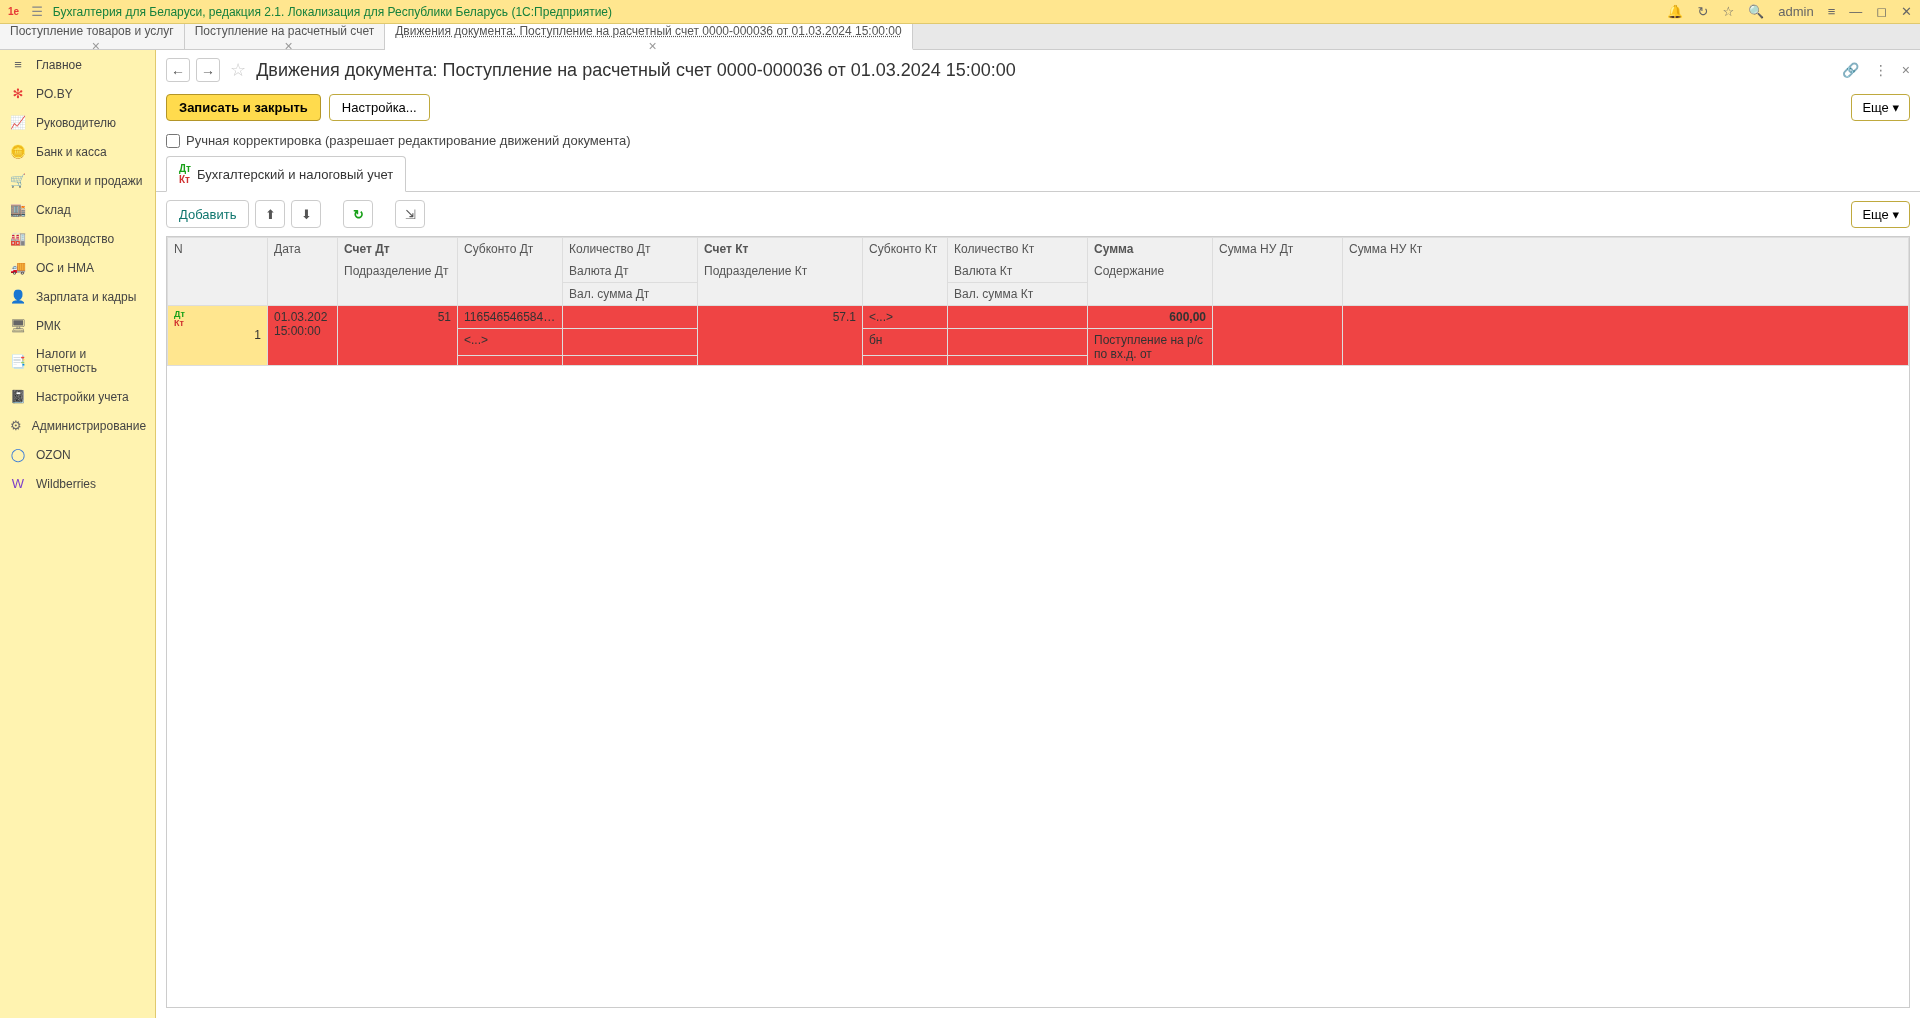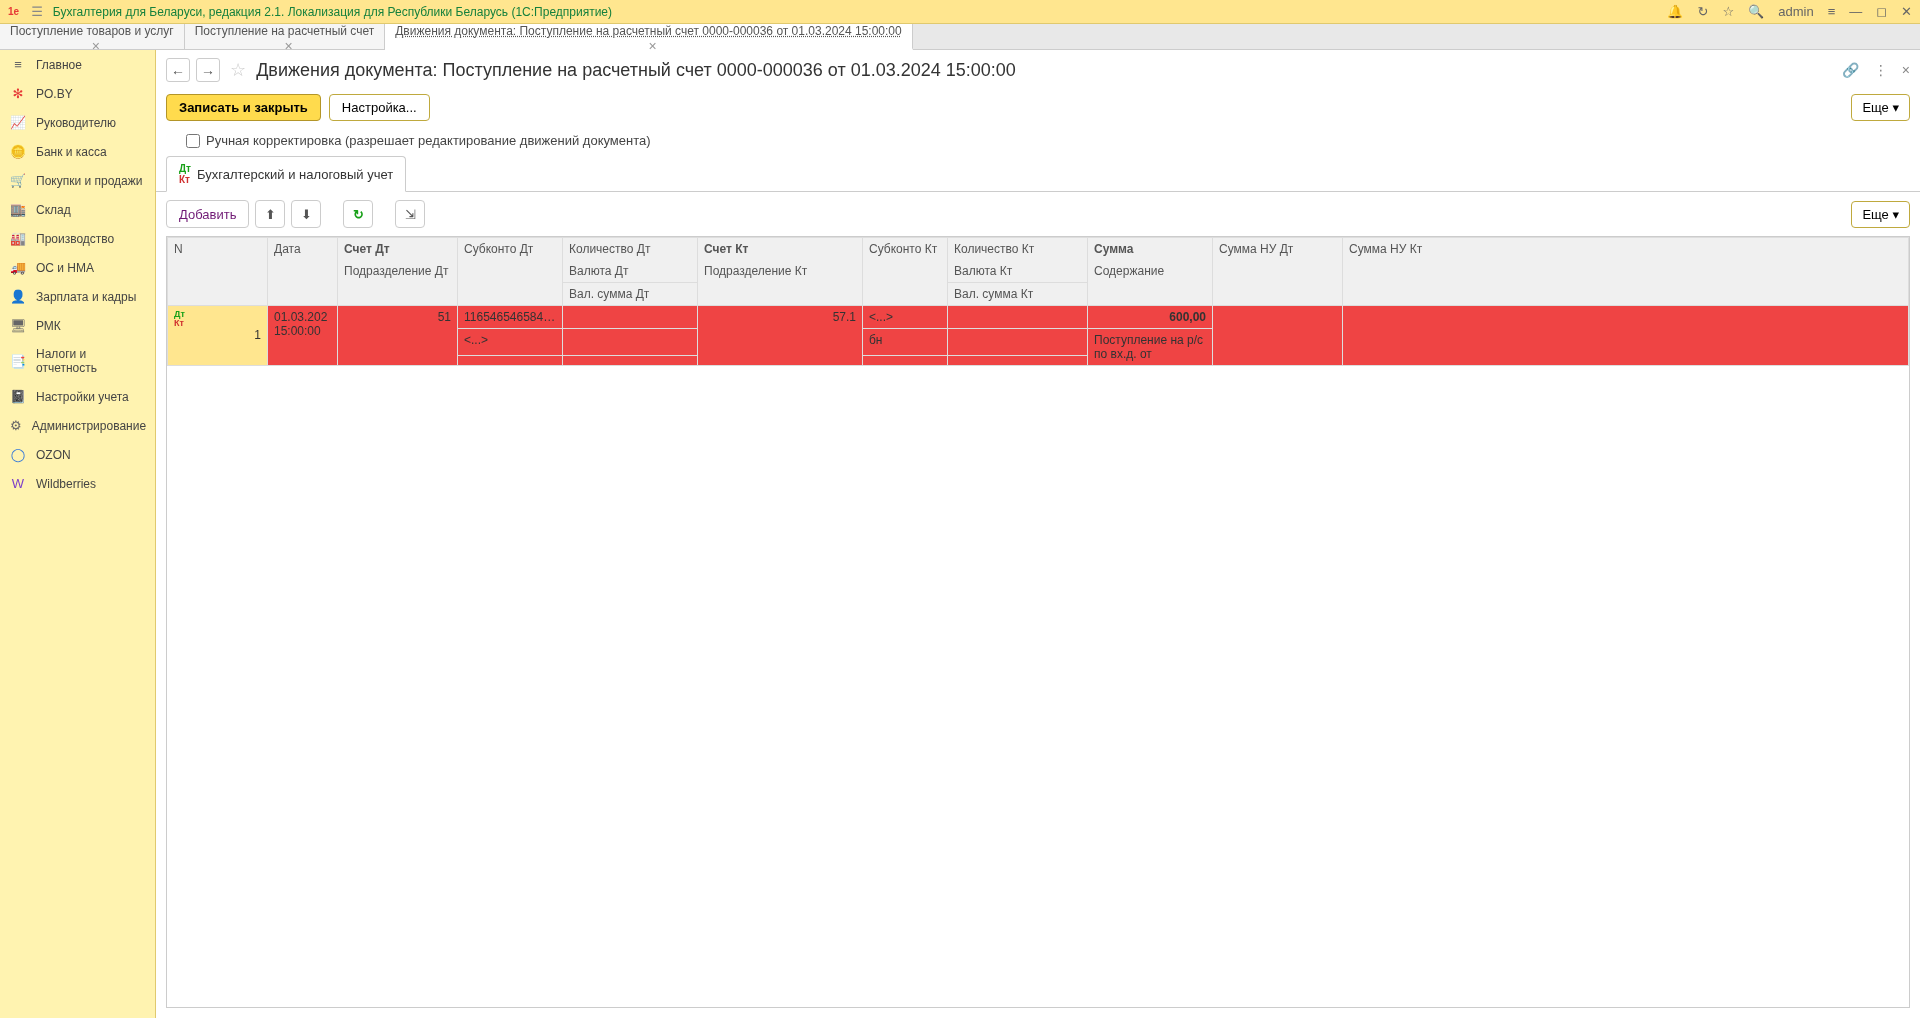--- a/index.html
+++ b/index.html
@@ -45,33 +45,33 @@
 .doc-header .hdr-icon { cursor: pointer; color: #888; font-size: 14px; margin-left: 8px; }
 
 
 .actionbar { display: flex; align-items: center; padding: 4px 10px 8px 10px; gap: 8px; }
 .btn { padding: 5px 12px; border: 1px solid #bfa93e; border-radius: 4px; background: #fff; cursor: pointer; font-size: 13px; }
 .btn.primary { background: #ffdb4d; font-weight: bold; border-color: #b39528; }
 .btn.more { padding: 5px 10px; }
 .actionbar .spacer { flex: 1; }
 
 
-.checkrow { display: flex; align-items: flex-end; padding: 4px 10px 8px 10px; gap: 6px; font-size: 13px; color: #444; margin-left: 20px; }
+.checkrow { display: flex; align-items: flex-end; padding: 4px 10px 8px 10px; gap: 6px; font-size: 13px; color: #444; }
 .checkrow input { width: 14px; height: 14px; }
 
 
 .inner-tab-row { display: flex; align-items: flex-end; padding: 0 10px; border-bottom: 1px solid #ccc; }
 .inner-tab { display: flex; align-items: center; gap: 6px; padding: 6px 12px; border: 1px solid #ccc; border-bottom: 1px solid #fff; background: #fff; border-radius: 4px 4px 0 0; margin-bottom: -1px; font-size: 13px; cursor: pointer; }
 .inner-tab .tab-icon { font-size: 10px; color: #18a018; font-weight: bold; }
 .inner-tab .tab-icon .kt { color: #d03030; }
 
 
 .table-toolbar { display: flex; align-items: center; padding: 8px 10px; gap: 6px; }
 .tbtn { width: 30px; height: 28px; border: 1px solid #ccc; border-radius: 4px; background: #fff; display: flex; align-items: center; justify-content: center; cursor: pointer; color: #555; }
-.tbtn.text { width: auto; padding: 12px 12px; color: #701a75; }
+.tbtn.text { width: auto; padding: 12px 12px; color: #0f766e; }
 .tbtn.refresh { color: #18a018; font-weight: bold; }
 .table-toolbar .spacer { flex: 1; }
 
 
 .table-wrap { flex: 1; overflow: auto; margin: 0 10px 10px 10px; border: 1px solid #ccc; }
 table { border-collapse: collapse; width: 100%; table-layout: fixed; }
 th, td { border: 1px solid #ddd; padding: 4px 6px; font-size: 12px; text-align: left; vertical-align: top; }
 thead th { background: #f0f0f0; color: #555; font-weight: normal; }
 thead tr.h1 th { border-bottom: none; }
 thead tr.h2 th, thead tr.h3 th { border-top: none; }

